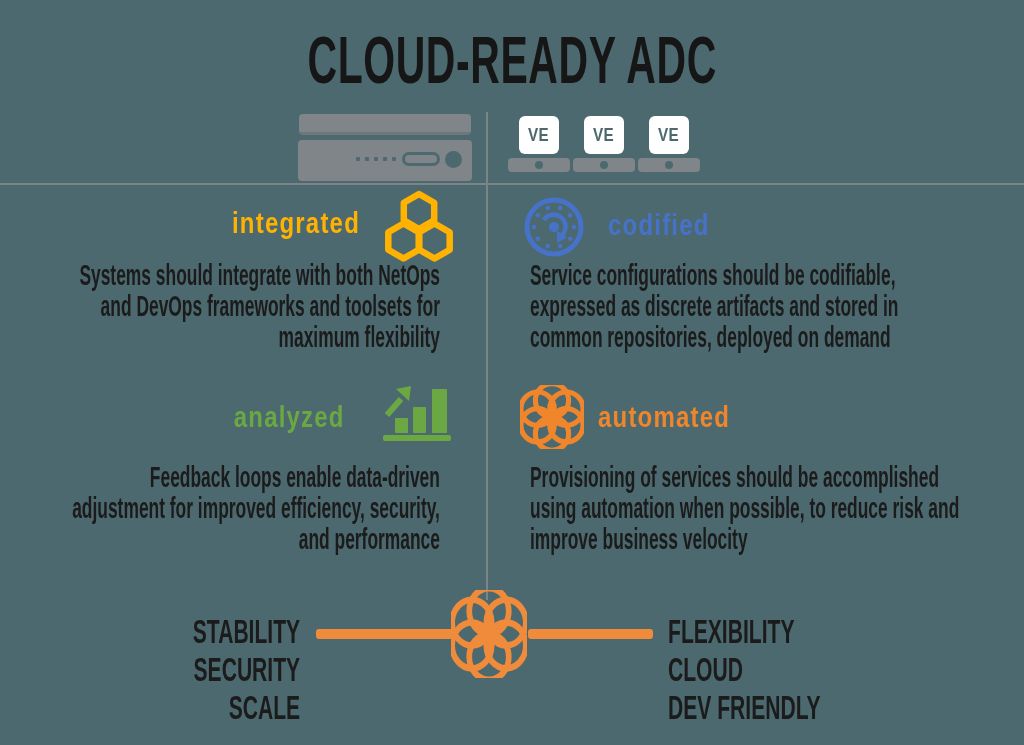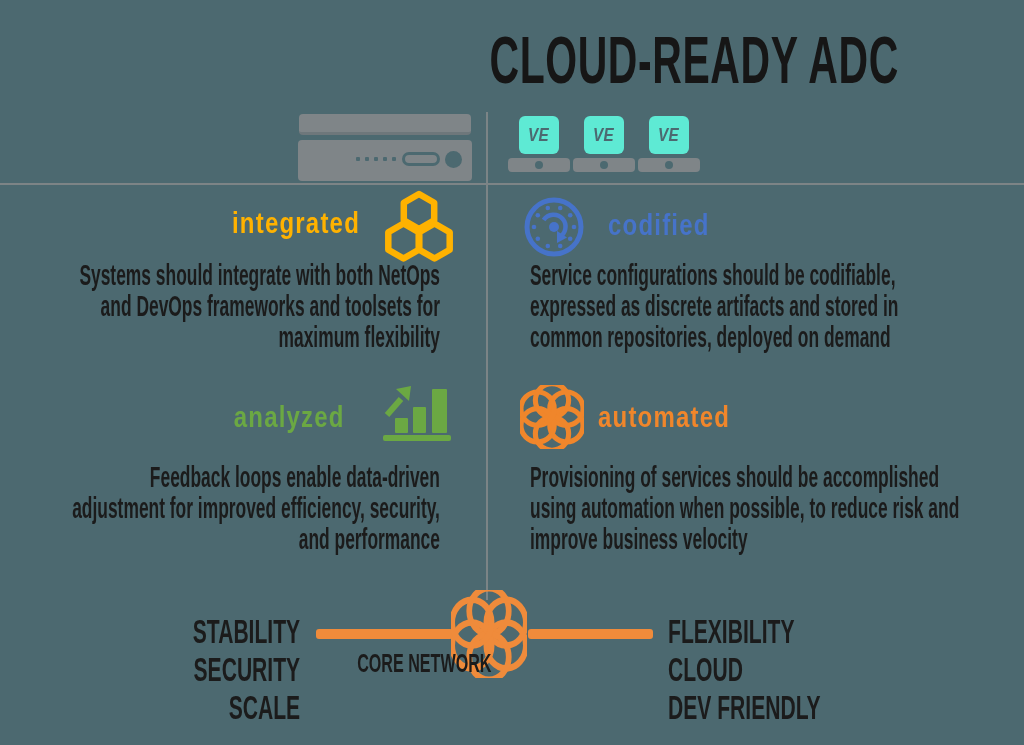--- a/index.html
+++ b/index.html
@@ -5,43 +5,43 @@
   * { margin:0; padding:0; box-sizing:border-box; }
   html,body { width:1024px; height:745px; }
   body { font-family:"Liberation Sans", sans-serif; }
   .stage { position:relative; width:1024px; height:745px; background:#4C6970; overflow:hidden; }
 
   .abs { position:absolute; }
   .o-left  { transform-origin:0 0; }
   .o-right { transform-origin:100% 0; }
 
   
-  .title-wrap { position:absolute; top:22px; left:0; width:1024px; text-align:right; }
+  .title-wrap { position:absolute; top:22px; left:0; width:1024px; text-align:center; }
   .title { display:inline-block; font-size:66px; font-weight:700; color:#161616;
            letter-spacing:1px; transform:scaleX(0.62); transform-origin:50% 0; white-space:nowrap; }
 
   
   .hline { position:absolute; left:0; top:183px; width:1024px; height:2px; background:#7D8486; }
   .vline { position:absolute; left:486px; top:112px; width:2px; height:488px; background:#7B8486; }
 
   
   .appliance { position:absolute; left:298px; top:114px; width:174px; height:67px; }
   .appl-top { position:absolute; left:1px; top:0; width:172px; height:21px; background:#7F8588;
               border-radius:4px; border-bottom:3px solid #6E777B; }
   .appl-bottom { position:absolute; left:0; top:26px; width:174px; height:41px; background:#7F8588; border-radius:4px; }
   .appl-dots { position:absolute; left:58px; top:17px; display:flex; gap:5px; }
   .appl-dots i { width:4px; height:4px; background:#4C6970; border-radius:1px; }
   .appl-slot { position:absolute; left:104px; top:12px; width:38px; height:14px;
                border:3px solid #4C6970; border-radius:7px; background:#7F8588; }
   .appl-knob { position:absolute; left:147px; top:11px; width:17px; height:17px; background:#4C6970; border-radius:50%; }
 
   
   .ve-unit { position:absolute; top:116px; width:62px; }
-  .ve-box { width:40px; height:38px; margin-left:11px; background:#5eead4; border-radius:6px;
-            display:flex; align-items:center; justify-content:center;font-style:italic; }
+  .ve-box { width:40px; height:38px; margin-left:11px; background:#ffffff; border-radius:6px;
+            display:flex; align-items:center; justify-content:center; }
   .ve-box span { font-size:18px; font-weight:700; color:#4C6970; letter-spacing:0.5px;
                  display:inline-block; transform:scaleX(0.85); }
   .ve-base { margin-top:4px; width:62px; height:14px; background:#7F8588; border-radius:4px;
              display:flex; align-items:center; justify-content:center; }
   .ve-base i { width:8px; height:8px; background:#4C6970; border-radius:50%; }
 
   
   .q-head { position:absolute; font-size:30px; font-weight:700; letter-spacing:1.5px;
             white-space:nowrap; transform:scaleX(0.8); }
   .c-yellow { color:#FFB200; } .c-blue { color:#4673C9; }
@@ -196,23 +196,20 @@
     <g fill="none" stroke="#EF8B3B" stroke-width="7.5">
       <circle cx="50" cy="24" r="26"></circle>
         <circle cx="72.5" cy="37" r="26"></circle>
       <circle cx="72.5" cy="63" r="26"></circle>
         <circle cx="50" cy="76" r="26"></circle>
       <circle cx="27.5" cy="63" r="26"></circle>
         <circle cx="27.5" cy="37" r="26"></circle>
     </g>
   </svg>
 
-  <div class="net-label" style="left:316px">
-    <span>CORE NETWORK</span>
-  </div>
 
   <div class="traits right-col o-right" style="top:612px; right:724px">
     <div>STABILITY</div>
     <div>SECURITY</div>
     <div>SCALE</div>
   </div>
   <div class="traits o-left" style="top:612px; left:668px">
     <div>FLEXIBILITY</div>
     <div>CLOUD</div>
     <div>DEV FRIENDLY</div>

